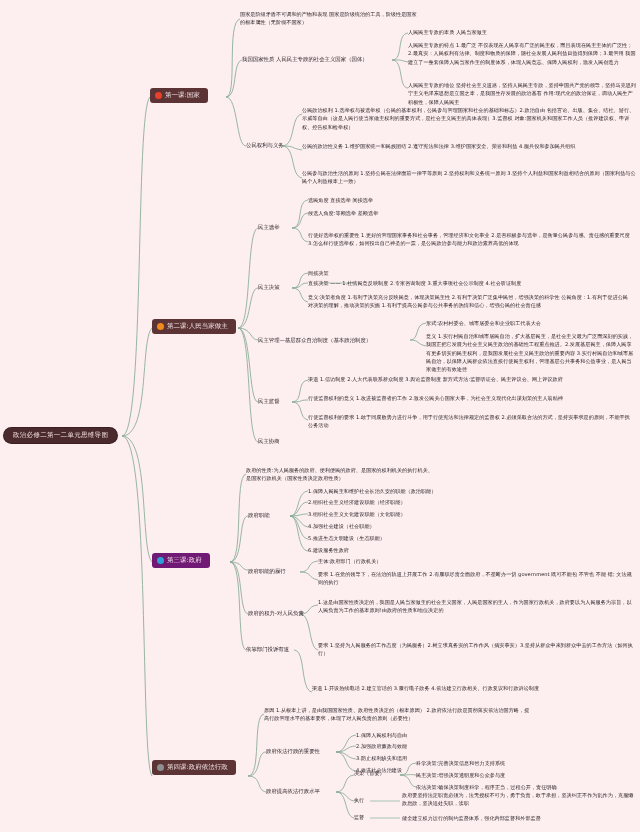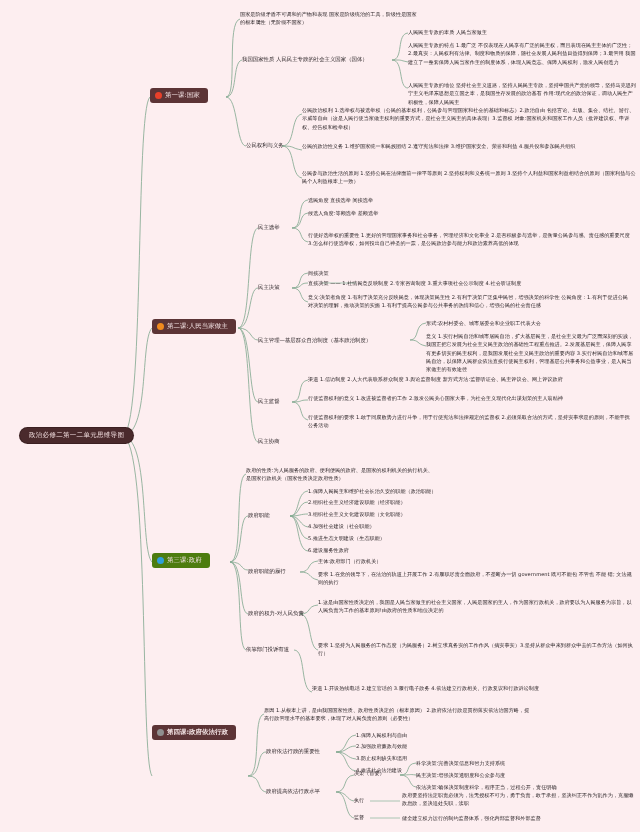--- a/index.html
+++ b/index.html
@@ -142,21 +142,21 @@
       <path d="M400,775 C412,775 408,774 416,775"></path>
       <path d="M400,775 C412,775 408,786 416,787"></path>
     </g>
     <g stroke="#9fc0ab" stroke-width="0.9">
       <line x1="322" y1="283" x2="356" y2="283"></line>
       <line x1="370" y1="801" x2="400" y2="801"></line>
       <line x1="370" y1="818" x2="400" y2="818"></line>
     </g>
   </svg>
 
-  <div class="node root" style="left:20px;top:428px;">政治必修二第一二单元思维导图</div>
+  <div class="node root" style="left:4px;top:428px;">政治必修二第一二单元思维导图</div>
 
   <div class="node lesson" style="left:150px;top:88px;background:#5c3436;">
     <span class="dot" style="background:#e8402a;"></span>
     <span>第一课:国家</span>
   </div>
 
   <div class="node leaf" style="left:240px;top:10px;width:180px;">国家是阶级矛盾不可调和的产物和表现 国家是阶级统治的工具，阶级性是国家的根本属性（无阶级不国家）</div>
 
   <div class="node l2" style="left:242px;top:55px;">我国国家性质 人民民主专政的社会主义国家（国体）</div>
 
@@ -189,21 +189,21 @@
   <div class="node leaf nowrap" style="left:426px;top:319px;">形式:农村村委会、城市居委会和企业职工代表大会</div>
   <div class="node leaf" style="left:426px;top:332px;width:210px;">意义 1.实行村民自治和城市居民自治，扩大基层民主，是社会主义最为广泛而深刻的实践，我国正把它发展为社会主义民主政治的基础性工程重点推进。2.发展基层民主，保障人民享有更多切实的民主权利，是我国发展社会主义民主政治的重要内容 3.实行村民自治和城市居民自治，以保障人民群众依法直接行使民主权利，管理基层公共事务和公益事业，是人民当家做主的有效途径</div>
 
   <div class="node l2" style="left:258px;top:397px;">民主监督</div>
   <div class="node leaf" style="left:308px;top:375px;width:322px;">渠道 1.信访制度 2.人大代表联系群众制度 3.舆论监督制度 新方式方法:监督听证会、民主评议会、网上评议政府</div>
   <div class="node leaf" style="left:308px;top:394px;width:322px;">行使监督权利的意义 1.改进被监督者的工作 2.激发公民关心国家大事，为社会主义现代化出谋划策的主人翁精神</div>
   <div class="node leaf" style="left:308px;top:413px;width:322px;">行使监督权利的要求 1.敢于同腐败势力进行斗争，用于行使宪法和法律规定的监督权 2.必须采取合法的方式，坚持实事求是的原则，不能干扰公务活动</div>
 
   <div class="node l2" style="left:258px;top:437px;">民主协商</div>
 
-  <div class="node lesson" style="left:152px;top:553px;background:#4d7c0f;">
+  <div class="node lesson" style="left:152px;top:553px;background:#701a75;">
     <span class="dot" style="background:#2f9fd8;"></span>
     <span>第三课:政府</span>
   </div>
 
   <div class="node leaf" style="left:246px;top:466px;width:190px;">政府的性质:为人民服务的政府、便利便民的政府、是国家的权利机关的执行机关、是国家行政机关（国家性质决定政府性质）</div>
 
   <div class="node l2" style="left:248px;top:511px;">政府职能</div>
   <div class="node leaf nowrap" style="left:308px;top:487px;">1.保障人民民主和维护社会长治久安的职能（政治职能）</div>
   <div class="node leaf nowrap" style="left:308px;top:498px;">2.组织社会主义经济建设职能（经济职能）</div>
   <div class="node leaf nowrap" style="left:308px;top:510px;">3.组织社会主义文化建设职能（文化职能）</div>
@@ -215,21 +215,21 @@
   <div class="node leaf nowrap" style="left:318px;top:557px;">主体:政府部门（行政机关）</div>
   <div class="node leaf" style="left:318px;top:570px;width:318px;">要求 1.在党的领导下，在法治的轨道上开展工作 2.有履职尽责全面政府，不垄断办一切 government 既可不能包 不管也 不能 错; 文法规则的执行</div>
 
   <div class="node l2" style="left:248px;top:609px;">政府的权力-对人民负责</div>
   <div class="node leaf" style="left:318px;top:598px;width:318px;">1.这是由国家性质决定的，我国是人民当家做主的社会主义国家，人民是国家的主人，作为国家行政机关，政府要以为人民服务为宗旨，以人民负责为工作的基本原则!由政府的性质和地位决定的</div>
   <div class="node leaf" style="left:318px;top:641px;width:318px;">要求 1.坚持为人民服务的工作态度（为民服务）2.树立求真务实的工作作风（搞实事实）3.坚持从群众中来到群众中去的工作方法（如何执行）</div>
 
   <div class="node l2" style="left:246px;top:645px;">依靠部门投诉有道</div>
   <div class="node leaf" style="left:312px;top:684px;width:318px;">渠道 1.开设热线电话 2.建立官话的 3.履行电子政务 4.依法建立行政相关、行政复议和行政诉讼制度</div>
 
-  <div class="node lesson" style="left:152px;top:725px;background:#5c3436;font-weight:bold;">
+  <div class="node lesson" style="left:152px;top:760px;background:#5c3436;">
     <span class="dot" style="background:#8f8f8f;"></span>
     <span>第四课:政府依法行政</span>
   </div>
 
   <div class="node leaf" style="left:264px;top:706px;width:270px;">原因 1.从根本上讲，是由我国国家性质、政府性质决定的（根本原因） 2.政府依法行政是贯彻落实依法治国方略，提高行政管理水平的基本要求，体现了对人民负责的原则（必要性）</div>
 
   <div class="node l2" style="left:266px;top:747px;">政府依法行政的重要性</div>
   <div class="node leaf nowrap" style="left:356px;top:731px;">1.保障人民权利与自由</div>
   <div class="node leaf nowrap" style="left:356px;top:742px;">2.加强政府廉政与效能</div>
   <div class="node leaf nowrap" style="left:356px;top:754px;">3.防止权利缺失和滥用</div>

